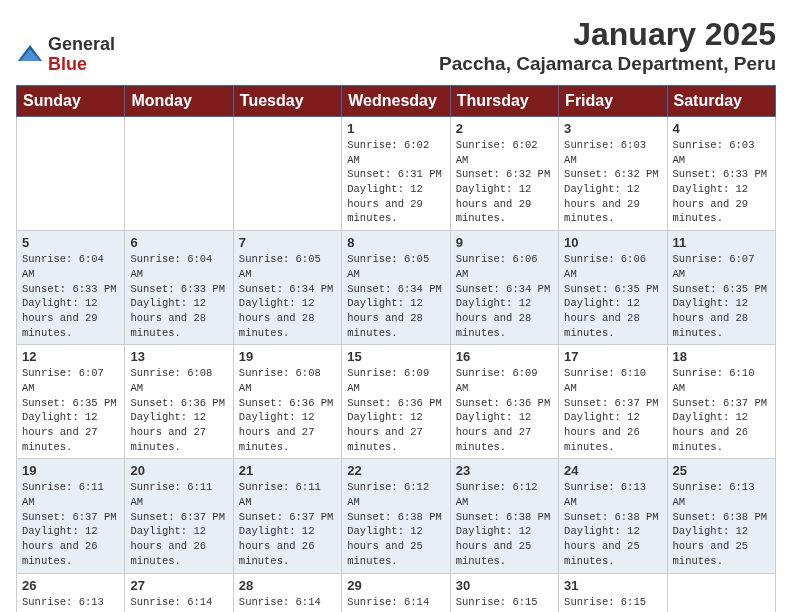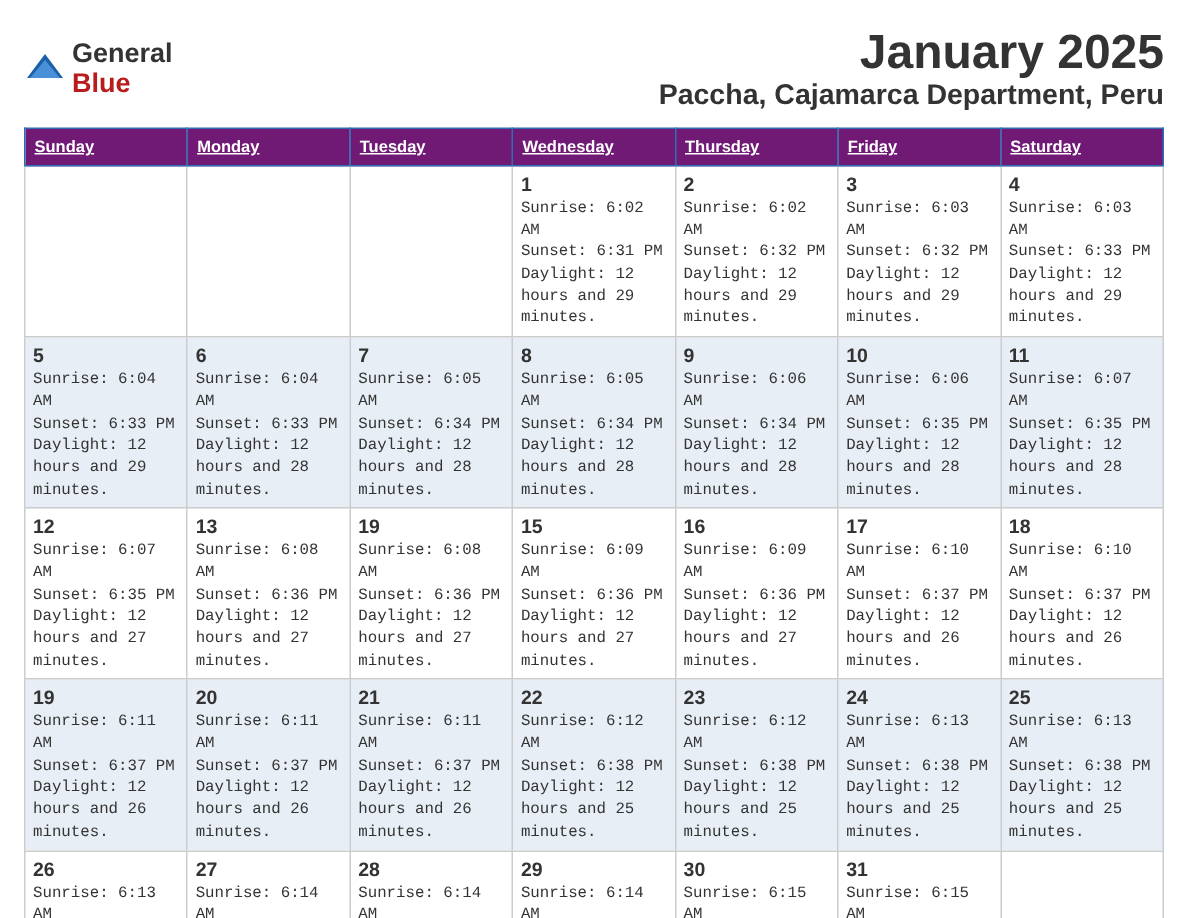--- a/index.html
+++ b/index.html
@@ -6,21 +6,21 @@
     body {
       font-family: Arial, sans-serif;
       background: #fff;
       width: 792px;
       min-height: 612px;
       padding: 16px;
     }
     .header {
       display: flex;
       justify-content: space-between;
-      align-items: center;
+      align-items: flex-end;
       margin-bottom: 10px;
     }
     .logo {
       display: flex;
       align-items: center;
       gap: 4px;
     }
     .logo-text {
       font-size: 18px;
       font-weight: bold;
@@ -44,28 +44,27 @@
       font-size: 19px;
       color: #333;
       font-weight: bold;
     }
     .calendar {
       width: 100%;
       border-collapse: collapse;
       font-size: 11px;
     }
     .calendar th {
-      background-color: #701a75;
+      background-color: #7f1d1d;
       color: #fff;
       text-align: left;
       padding: 6px 6px;
-      font-size: 11px;
+      font-size: 16px;
       font-weight: bold;
       border: 1px solid #2e6db4;
-      text-decoration: underline;
     }
     .calendar td {
       border: 1px solid #ccc;
       vertical-align: top;
       padding: 4px 5px;
       width: 108px;
       min-height: 80px;
       background: #fff;
     }
     .calendar tr:nth-child(even) td {

